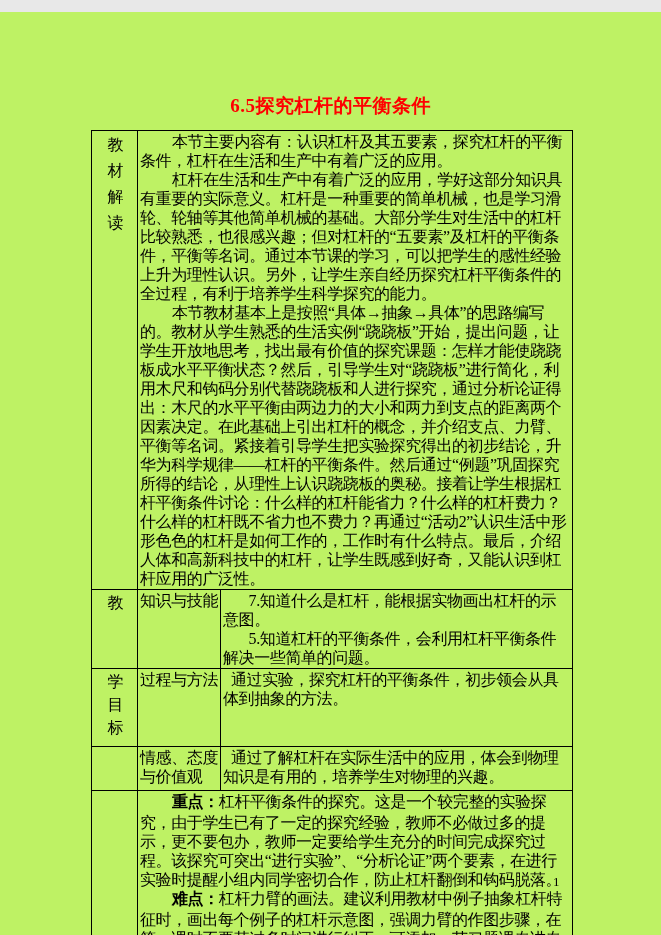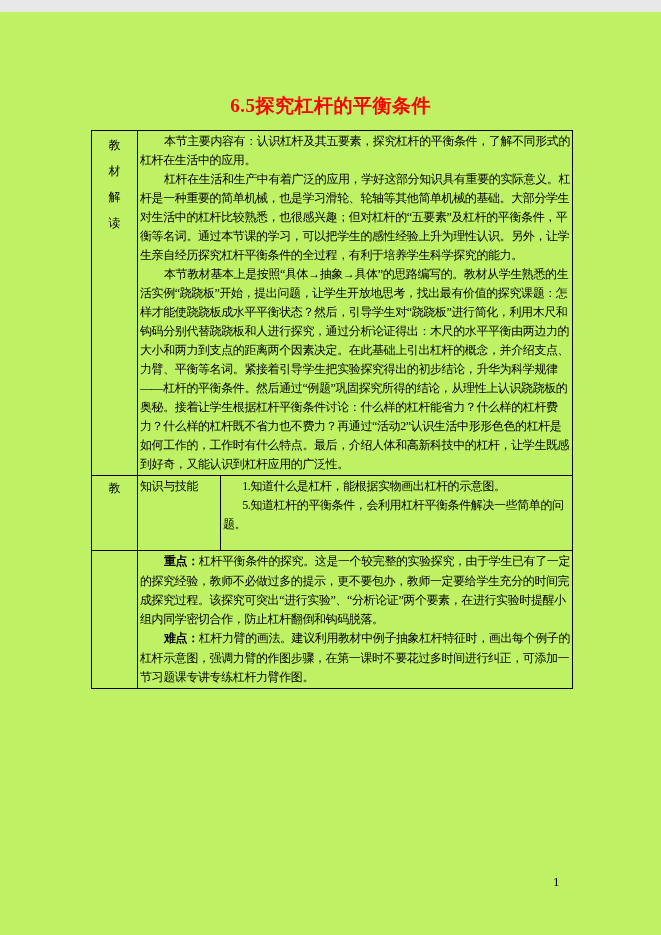--- a/index.html
+++ b/index.html
@@ -29,21 +29,21 @@
     position: absolute;
     left: 91px;
     top: 118px;
     width: 481px;
     border-collapse: collapse;
     table-layout: fixed;
   }
   table.lesson td {
     border: 1px solid #000000;
     padding: 1px 2px;
-    font-size: 12px;
+    font-size: 16px;
     line-height: 19px;
     letter-spacing: -0.4px;
     vertical-align: top;
     overflow: hidden;
   }
   tr.r-material  { height: 310px; }
   tr.r-knowledge { height: 75px; }
   tr.r-process   { height: 78px; }
   tr.r-emotion   { height: 44px; }
   tr.r-notes     { height: 120px; }
@@ -91,38 +91,54 @@
       <col style="width:83px">
       <col style="width:352px">
     </colgroup>
 
     <tbody>
         <tr class="r-material">
       <td class="vlabel-cell">
         <span class="vtext">教材解读</span>
       </td>
       <td colspan="2">
-        <p class="ind2">本节主要内容有：认识杠杆及其五要素，探究杠杆的平衡条件，了解不同形式的杠杆在生活中的应用。</p>
+        <p class="ind2">本节主要内容有：认识杠杆及其五要素，探究杠杆的平衡条件，杠杆在生活和生产中有着广泛的应用。</p>
         <p class="ind2">杠杆在生活和生产中有着广泛的应用，学好这部分知识具有重要的实际意义。杠杆是一种重要的简单机械，也是学习滑轮、轮轴等其他简单机械的基础。大部分学生对生活中的杠杆比较熟悉，也很感兴趣；但对杠杆的“五要素”及杠杆的平衡条件，平衡等名词。通过本节课的学习，可以把学生的感性经验上升为理性认识。另外，让学生亲自经历探究杠杆平衡条件的全过程，有利于培养学生科学探究的能力。</p>
         <p class="ind2">本节教材基本上是按照“具体→抽象→具体”的思路编写的。教材从学生熟悉的生活实例“跷跷板”开始，提出问题，让学生开放地思考，找出最有价值的探究课题：怎样才能使跷跷板成水平平衡状态？然后，引导学生对“跷跷板”进行简化，利用木尺和钩码分别代替跷跷板和人进行探究，通过分析论证得出：木尺的水平平衡由两边力的大小和两力到支点的距离两个因素决定。在此基础上引出杠杆的概念，并介绍支点、力臂、平衡等名词。紧接着引导学生把实验探究得出的初步结论，升华为科学规律——杠杆的平衡条件。然后通过“例题”巩固探究所得的结论，从理性上认识跷跷板的奥秘。接着让学生根据杠杆平衡条件讨论：什么样的杠杆能省力？什么样的杠杆费力？什么样的杠杆既不省力也不费力？再通过“活动2”认识生活中形形色色的杠杆是如何工作的，工作时有什么特点。最后，介绍人体和高新科技中的杠杆，让学生既感到好奇，又能认识到杠杆应用的广泛性。</p>
       </td>
     </tr>
 
     <tr class="r-knowledge">
       <td class="vlabel-bottom">
         <span class="vtext vtext-tight">教</span>
       </td>
       <td class="sub-label">知识与技能</td>
       <td class="goal-content">
-        <p class="ind16">1.知道什么是杠杆，能根据实物画出杠杆的示意图。</p>
+        <p class="ind16">7.知道什么是杠杆，能根据实物画出杠杆的示意图。</p>
         <p class="ind16">5.知道杠杆的平衡条件，会利用杠杆平衡条件解决一些简单的问题。</p>
       </td>
     </tr>
 
+    <tr class="r-process">
+      <td class="vlabel-top">
+        <span class="vtext vtext-tight">学目标</span>
+      </td>
+      <td class="sub-label">过程与方法</td>
+      <td class="goal-content">
+        <p class="ind05">通过实验，探究杠杆的平衡条件，初步领会从具体到抽象的方法。</p>
+      </td>
+    </tr>
 
+    <tr class="r-emotion">
+      <td></td>
+      <td class="sub-label">情感、态度与价值观</td>
+      <td class="goal-content">
+        <p class="ind05">通过了解杠杆在实际生活中的应用，体会到物理知识是有用的，培养学生对物理的兴趣。</p>
+      </td>
+    </tr>
 
     <tr class="r-notes">
       <td></td>
       <td colspan="2">
         <p class="ind2"><b class="hd">重点：</b><span>杠杆平衡条件的探究。这是一个较完整的实验探究，由于学生已有了一定的探究经验，教师不必做过多的提示，更不要包办，教师一定要给学生充分的时间完成探究过程。该探究可突出“进行实验”、“分析论证”两个要素，在进行实验时提醒小组内同学密切合作，防止杠杆翻倒和钩码脱落。</span></p>
         <p class="ind2"><b class="hd">难点：</b><span>杠杆力臂的画法。建议利用教材中例子抽象杠杆特征时，画出每个例子的杠杆示意图，强调力臂的作图步骤，在第一课时不要花过多时间进行纠正，可添加一节习题课专讲专练杠杆力臂作图。</span></p>
       </td>
     </tr>
   </tbody>
     </table>

